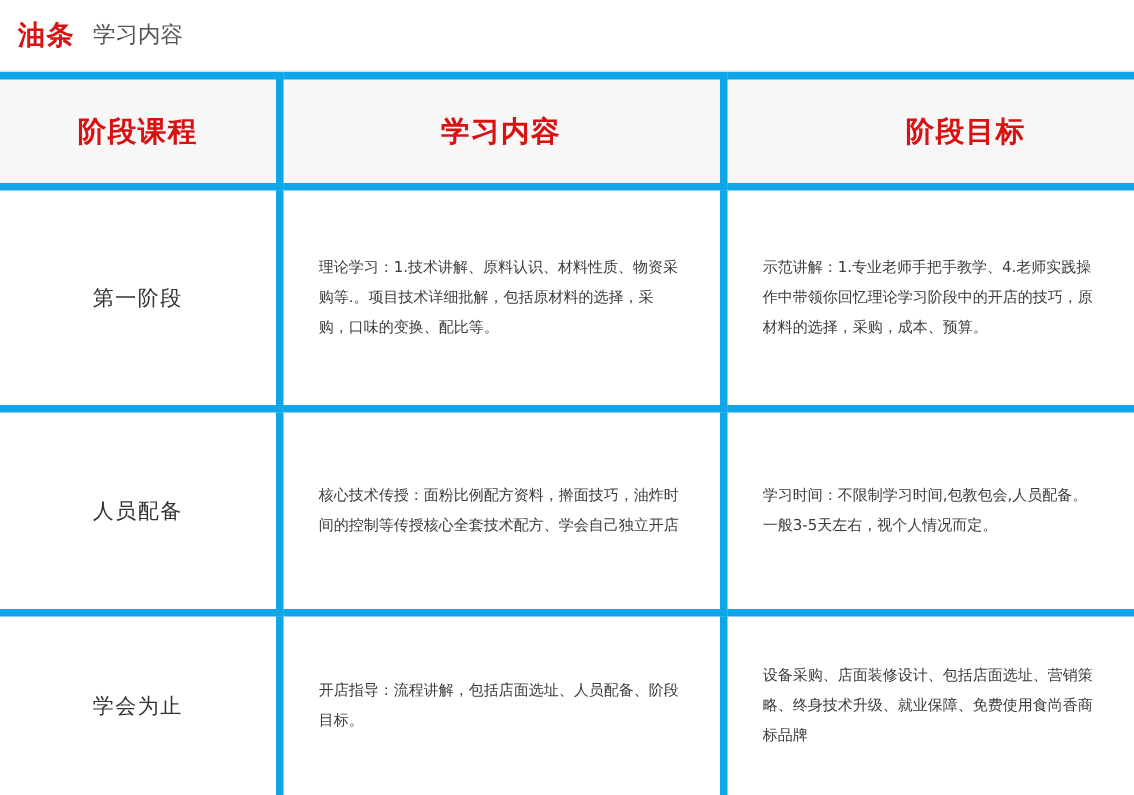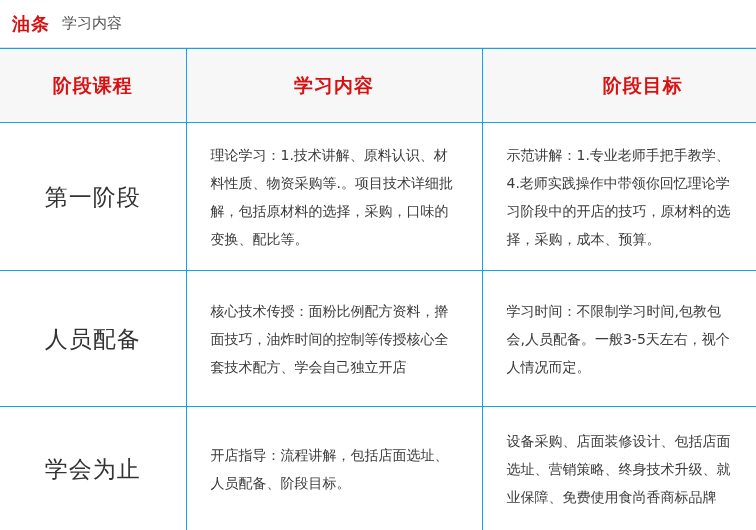--- a/index.html
+++ b/index.html
@@ -48,21 +48,21 @@
     width: 756px;
     box-sizing: border-box;
   }
   table.course-table {
     width: 756px;
     border-collapse: collapse;
     table-layout: fixed;
   }
   table.course-table th,
   table.course-table td {
-    border: 1px solid #0ea5e9;
+    border: 5px solid #0ea5e9;
     vertical-align: middle;
     box-sizing: border-box;
   }
   table.course-table th:first-child,
   table.course-table td:first-child {
     border-left: none;
   }
   table.course-table th:last-child,
   table.course-table td:last-child {
     border-right: none;
@@ -74,28 +74,28 @@
     font-size: 19px;
     font-weight: bold;
     text-align: center;
     letter-spacing: 1px;
   }
   .col-stage { width: 186px; }
   .col-content { width: 296px; }
   .col-goal { width: 274px; padding-left: 48px; }
 
   tbody td {
-    font-size: 14px;
+    font-size: 10px;
     line-height: 2.0;
     color: #3b3b3b;
     padding: 16px 24px;
   }
   tbody td.stage-cell {
     text-align: center;
-    font-size: 23px;
+    font-size: 14px;
     color: #333333;
     padding: 10px 6px;
     letter-spacing: 1px;
   }
   tbody tr.row-1 td { height: 148px; }
   tbody tr.row-2 td { height: 136px; }
   tbody tr.row-3 td { height: 124px; }
 
   .cell-text {
     display: block;

